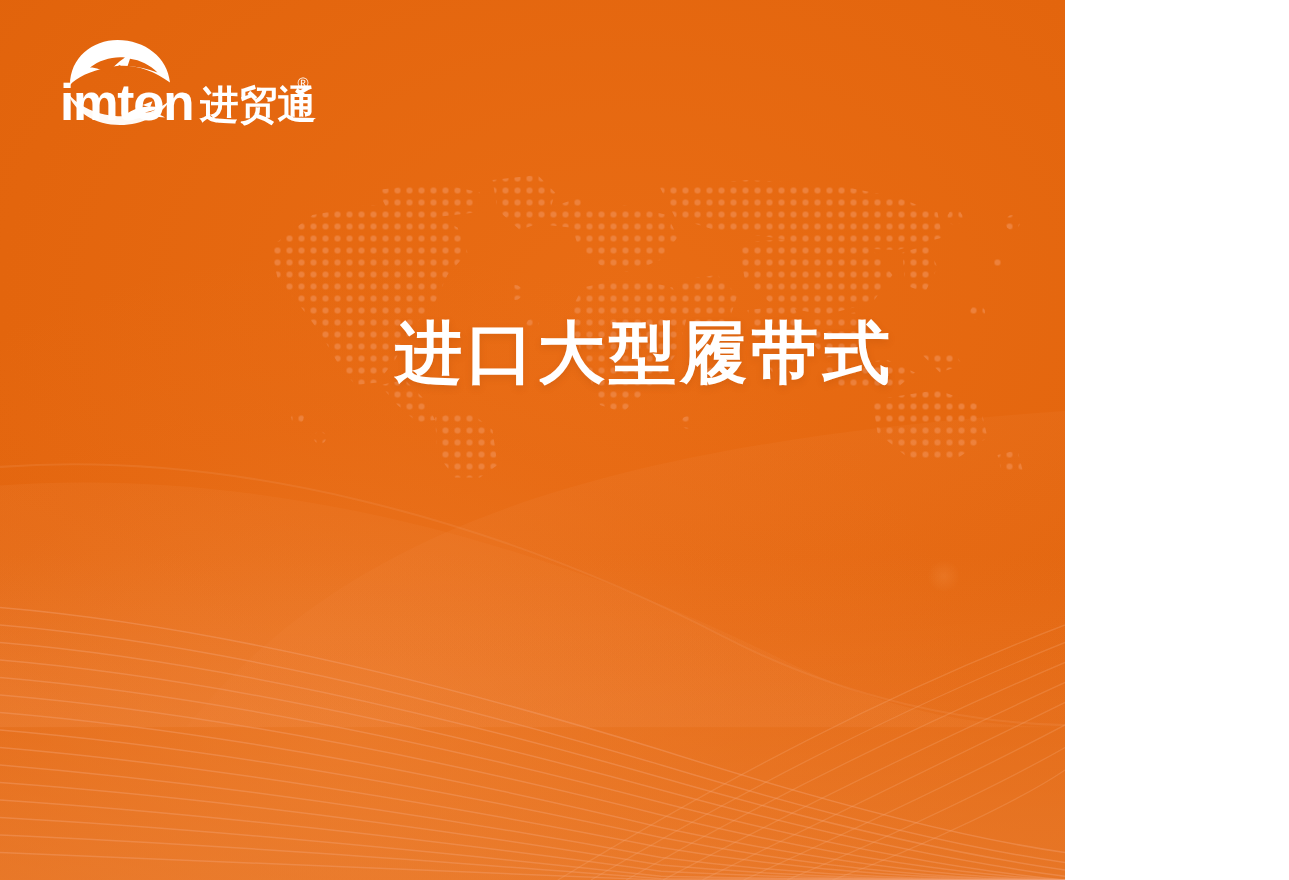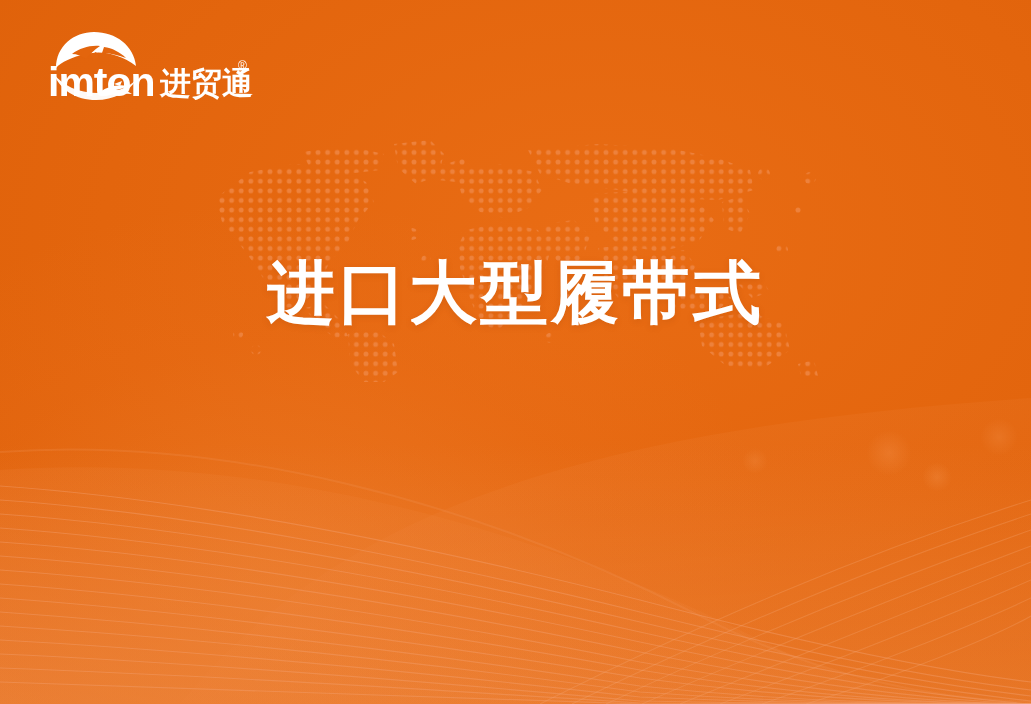--- a/index.html
+++ b/index.html
@@ -6,21 +6,21 @@
     margin: 0;
     padding: 0;
     background: #ffffff;
   }
   body {
     font-family: "Liberation Sans", "DejaVu Sans", sans-serif;
   }
 
   .banner {
     position: relative;
-    width: 1031px;
+    width: 852px;
     height: 704px;
     overflow: hidden;
     background: #15803d;
   }
 
   
   .bg-base {
     position: absolute;
     inset: 0;
     background:
@@ -102,21 +102,21 @@
     font-weight: 700;
     line-height: 1.18;
     letter-spacing: 2px;
     text-shadow: 0 2px 6px rgba(150,60,0,0.18);
   }
   .headline .line {
     display: block;
     white-space: nowrap;
   }
   .headline .line1 {
-    font-size: 68px;
+    font-size: 54px;
     letter-spacing: 3px;
   }
   .headline .line2 {
     font-size: 74px;
     letter-spacing: 3px;
     margin-top: 22px;
   }
 </style>
 </head>
 <body>

